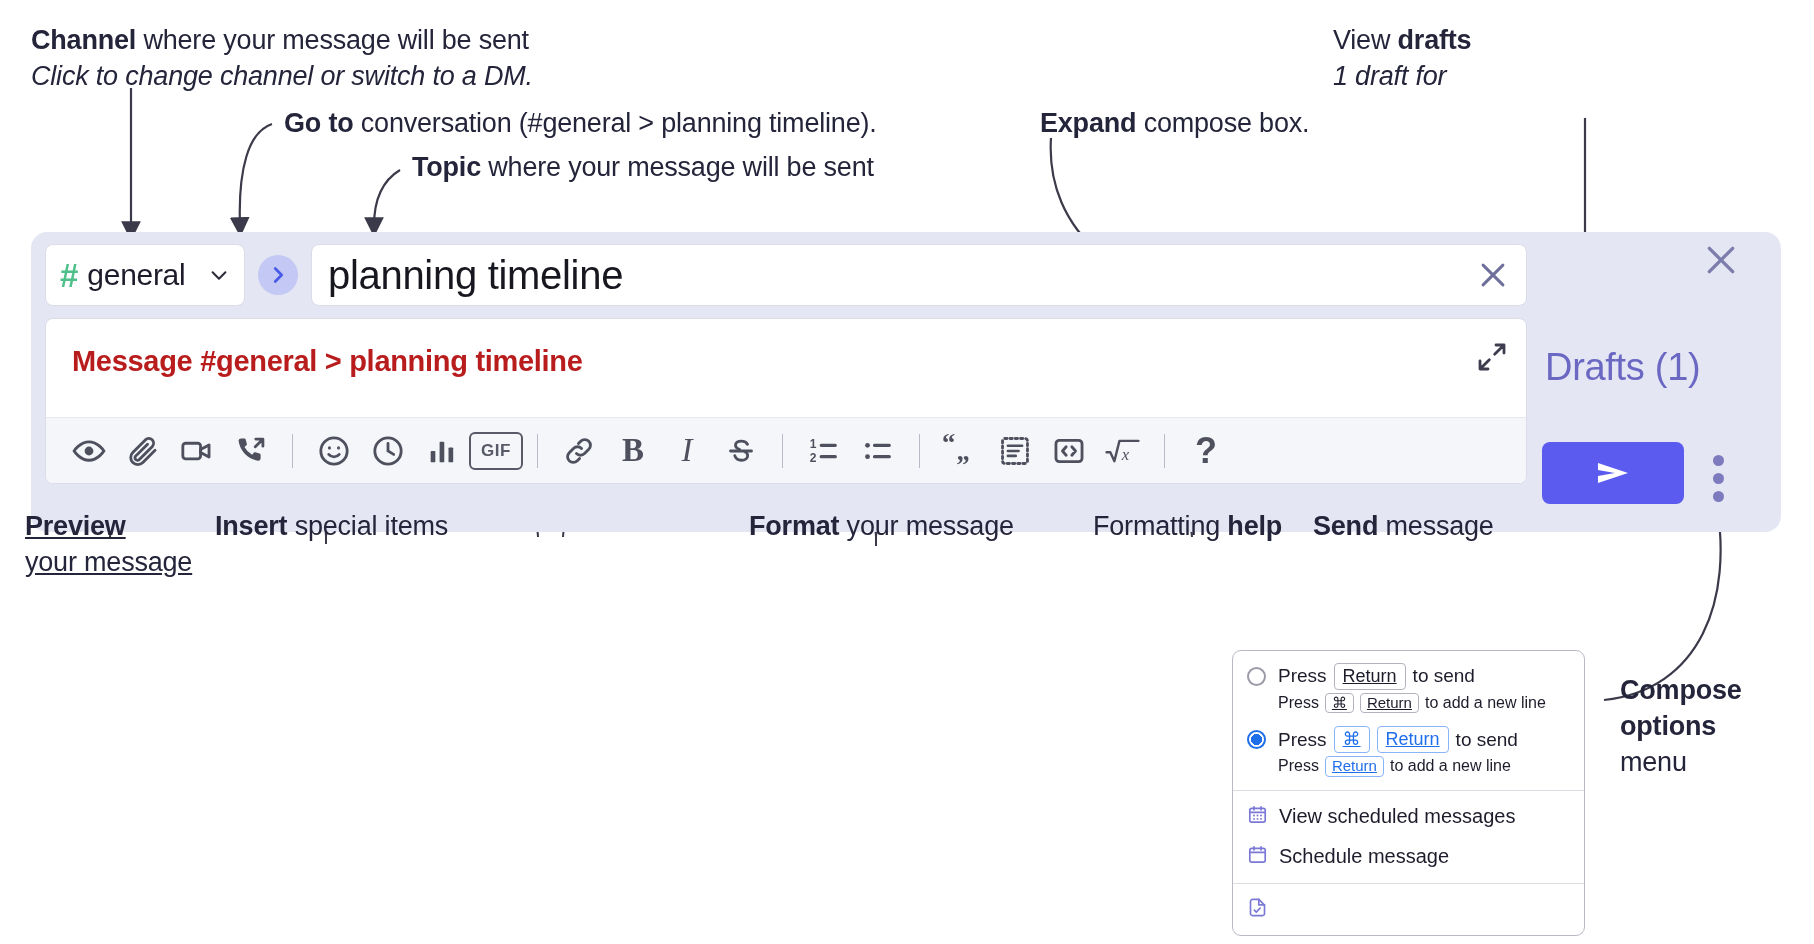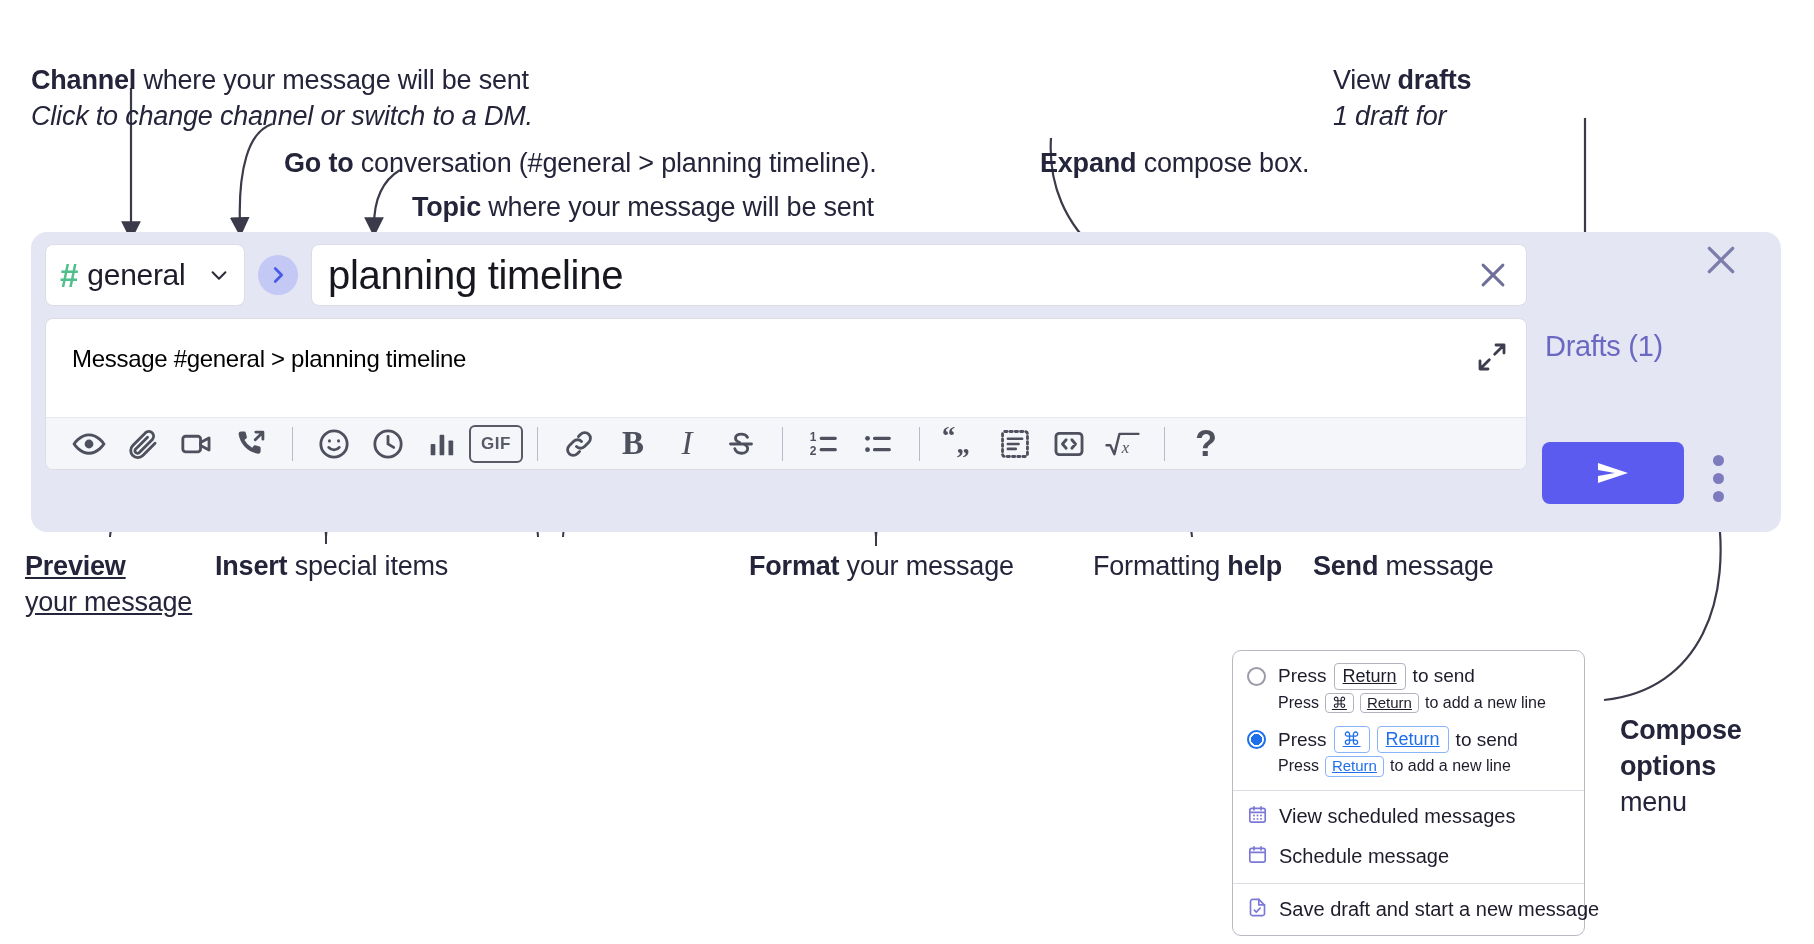--- a/index.html
+++ b/index.html
@@ -4,21 +4,21 @@
 <style>
   html,body{margin:0;padding:0;}
   body{
     width:1814px;height:944px;
     background:#ffffff;
     font-family:"Liberation Sans", sans-serif;
     color:#1d1c2b;
     position:relative;
     overflow:hidden;
   }
-  .abs{position:absolute;margin-top:40px;}
+  .abs{position:absolute;}
   .ann{font-size:27px;line-height:36px;color:#24243a;letter-spacing:-0.2px;}
   .ann b{font-weight:700;}
   .ann i{font-style:italic;}
 
   
   #lines{position:absolute;left:0;top:0;width:1814px;height:944px;pointer-events:none;}
 
   
   #compose{
     position:absolute;left:31px;top:232px;width:1750px;height:300px;
@@ -43,39 +43,39 @@
     display:flex;align-items:center;padding:0 16px;box-sizing:border-box;
   }
   .topic-val{font-size:40px;color:#17171f;flex:1;letter-spacing:-0.3px;}
   .icon-btn{display:flex;align-items:center;justify-content:center;flex:none;cursor:pointer;}
 
   .msg-area{
     margin-top:12px;width:1482px;background:#fff;border:1px solid #dcdce8;border-radius:8px;
     box-sizing:border-box;overflow:hidden;
   }
   .msg-input{height:98px;position:relative;}
-  .msg-ph{position:absolute;left:26px;top:26px;font-size:24px;color:#000000;letter-spacing:-0.3px;}
+  .msg-ph{position:absolute;left:26px;top:26px;font-size:29px;color:#b91c1c;letter-spacing:-0.3px;font-weight:bold;}
   .expand-ic{position:absolute;right:18px;top:22px;}
   .toolbar{
-    height:52px;background:#f5f6fa;border-top:1px solid #e6e7ef;
+    height:66px;background:#f5f6fa;border-top:1px solid #e6e7ef;
     display:flex;align-items:center;padding:0 16px;box-sizing:border-box;
   }
   .tb{width:54px;height:54px;display:flex;align-items:center;justify-content:center;flex:none;cursor:pointer;}
   .sep{width:1px;height:34px;background:#b9bac8;margin:0 14px;flex:none;}
   .gifbox{
     width:50px;height:34px;border:2.5px solid #595a68;border-radius:6px;
     display:flex;align-items:center;justify-content:center;
     font-size:17px;font-weight:700;color:#595a68;letter-spacing:0.5px;
   }
   .bold-g{font-size:33px;font-weight:700;color:#4f505e;font-family:"Liberation Serif",serif;}
   .ital-g{font-size:33px;font-style:italic;color:#4f505e;font-family:"Liberation Serif",serif;}
   .q-g{font-size:36px;color:#4f505e;font-weight:700;}
 
   
-  #drafts-label{position:absolute;left:1545px;top:330px;font-size:29px;color:#6b68c4;letter-spacing:-0.3px;cursor:pointer;}
+  #drafts-label{position:absolute;left:1545px;top:346px;font-size:38px;color:#6b68c4;letter-spacing:-0.3px;cursor:pointer;}
   #close-compose{position:absolute;left:1701px;top:240px;cursor:pointer;}
   #send-btn{
     position:absolute;left:1542px;top:442px;width:142px;height:62px;background:#5b5bef;
     border-radius:8px;display:flex;align-items:center;justify-content:center;cursor:pointer;
   }
   #kebab{position:absolute;left:1713px;top:455px;cursor:pointer;}
   .dot{width:11px;height:11px;border-radius:50%;background:#7d7bbe;margin-bottom:7px;}
 
   
   #menu{
@@ -458,16 +458,15 @@
   <div class="mdiv"></div>
 
   <div class="mitem" style="padding-bottom:12px;">
     <span>
       <svg viewBox="0 0 24 24" width="21" height="21" fill="none" stroke="#7b78d6" stroke-width="1.9" stroke-linecap="round" stroke-linejoin="round">
           <path d="M13.5 2.8H6.2A2.2 2.2 0 0 0 4 5v14a2.2 2.2 0 0 0 2.2 2.2h11.6A2.2 2.2 0 0 0 20 19V9.3z"></path>
           <path d="M13.5 2.8V9h6.5"></path>
           <path d="M8.4 15l2.2 2.2 4.4-4.4"></path>
         </svg>
     </span>
-    <span>Save draft and start a new message</span>
   </div>
 
 </div>
 
 </body></html>

